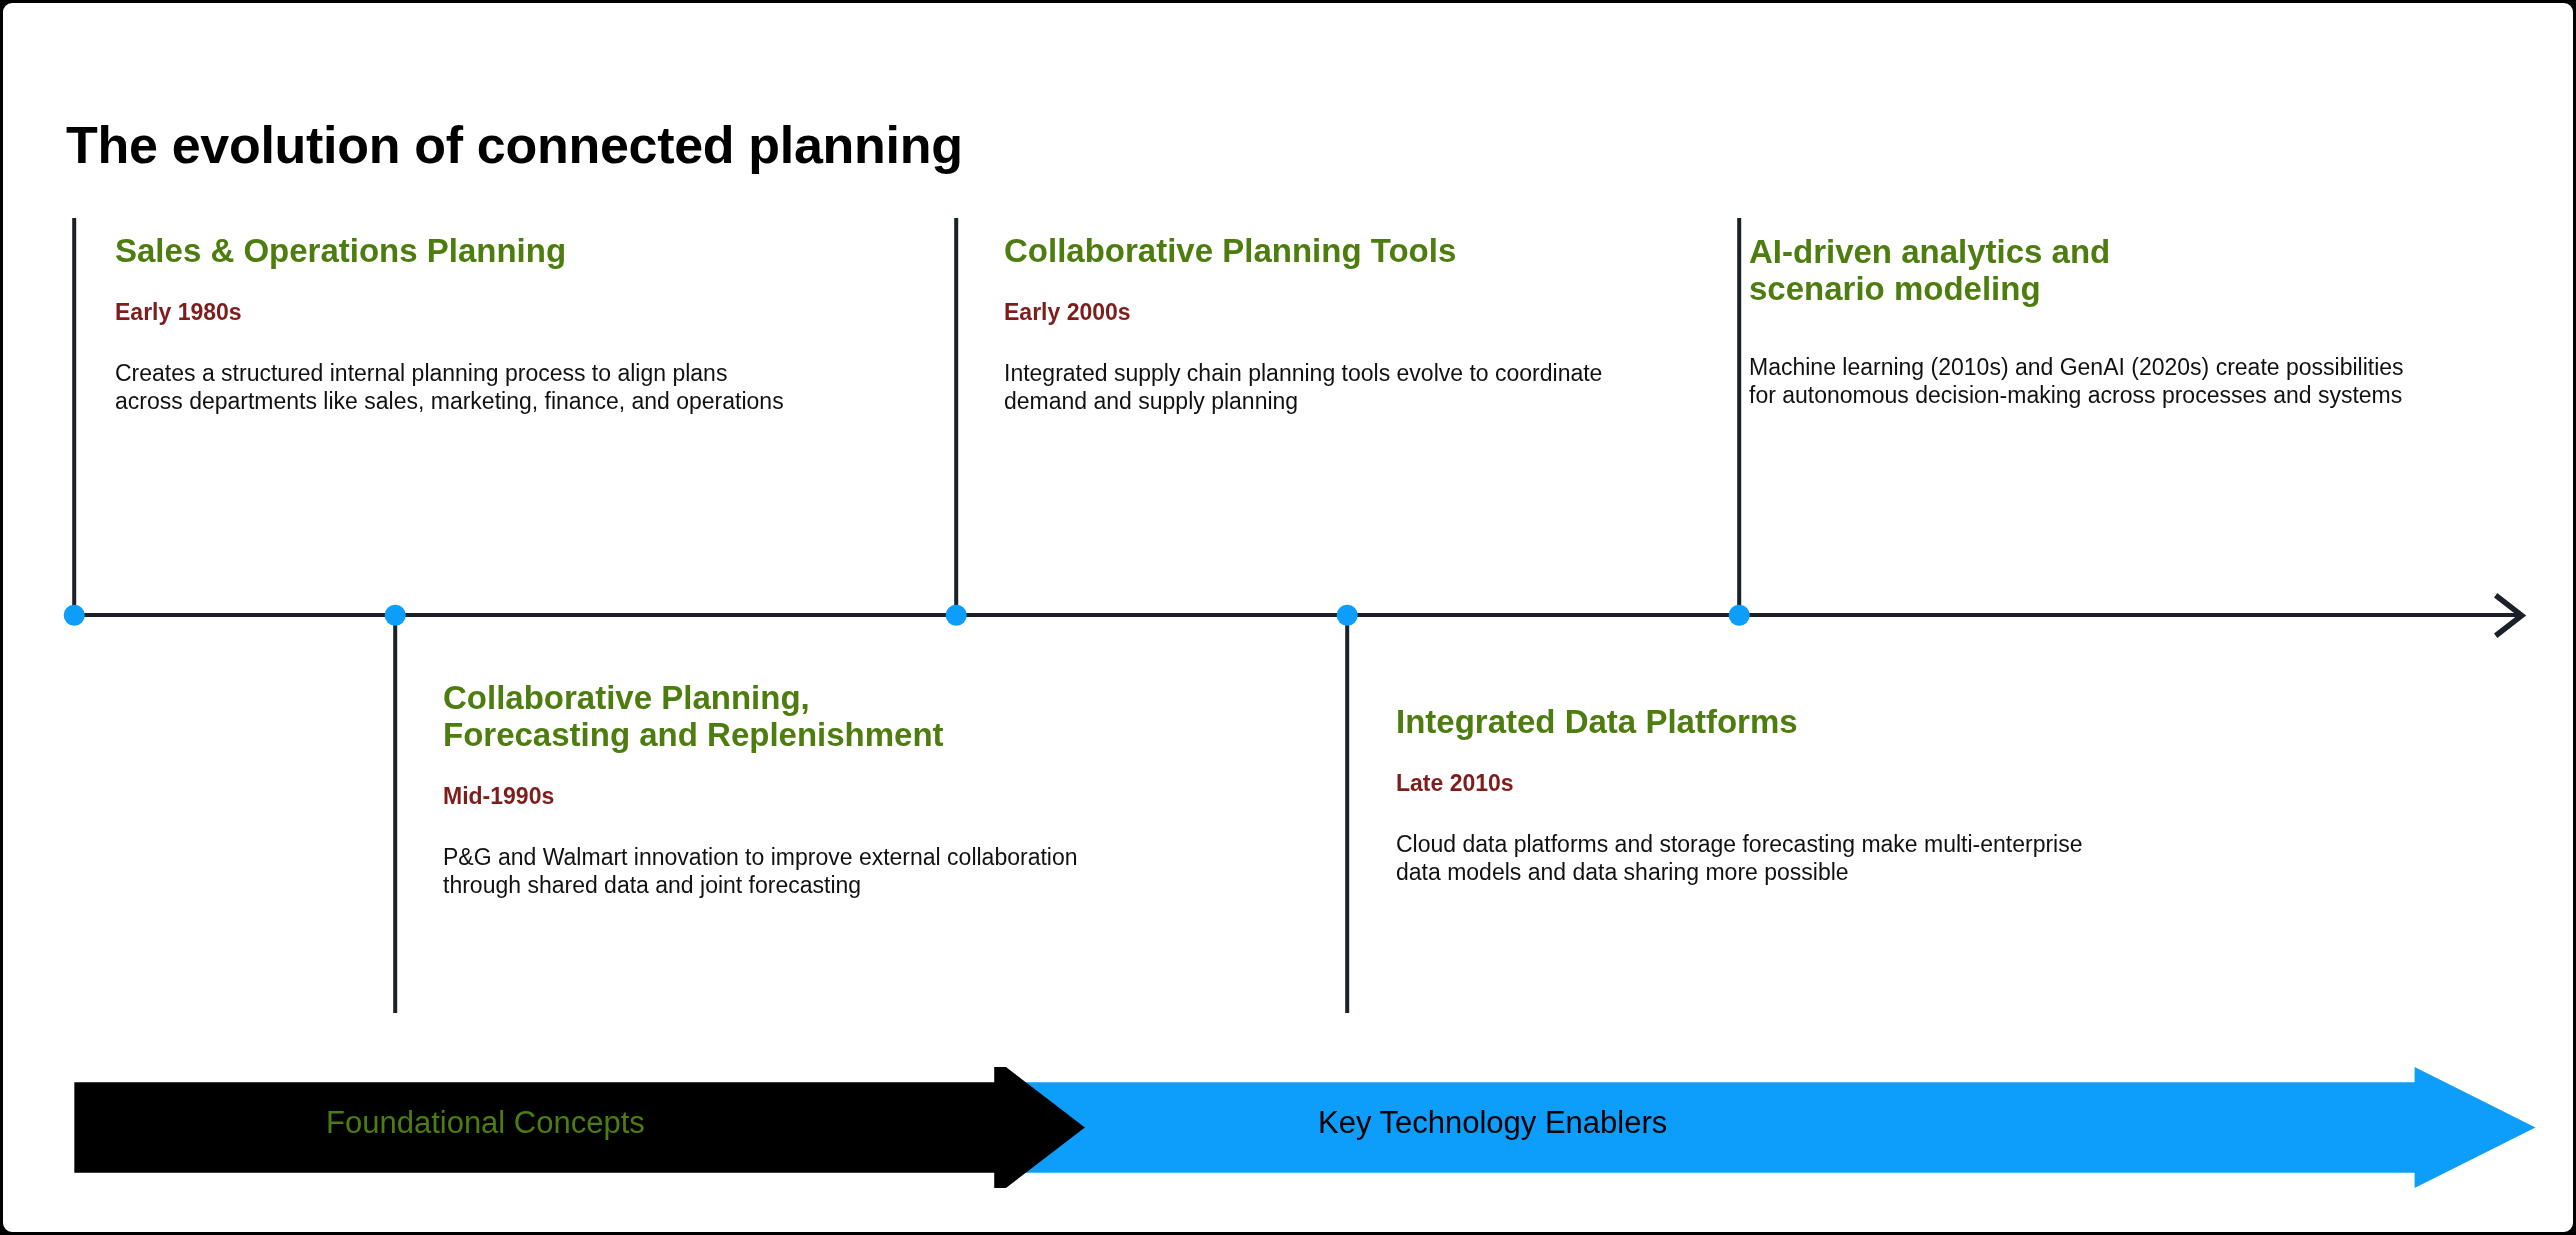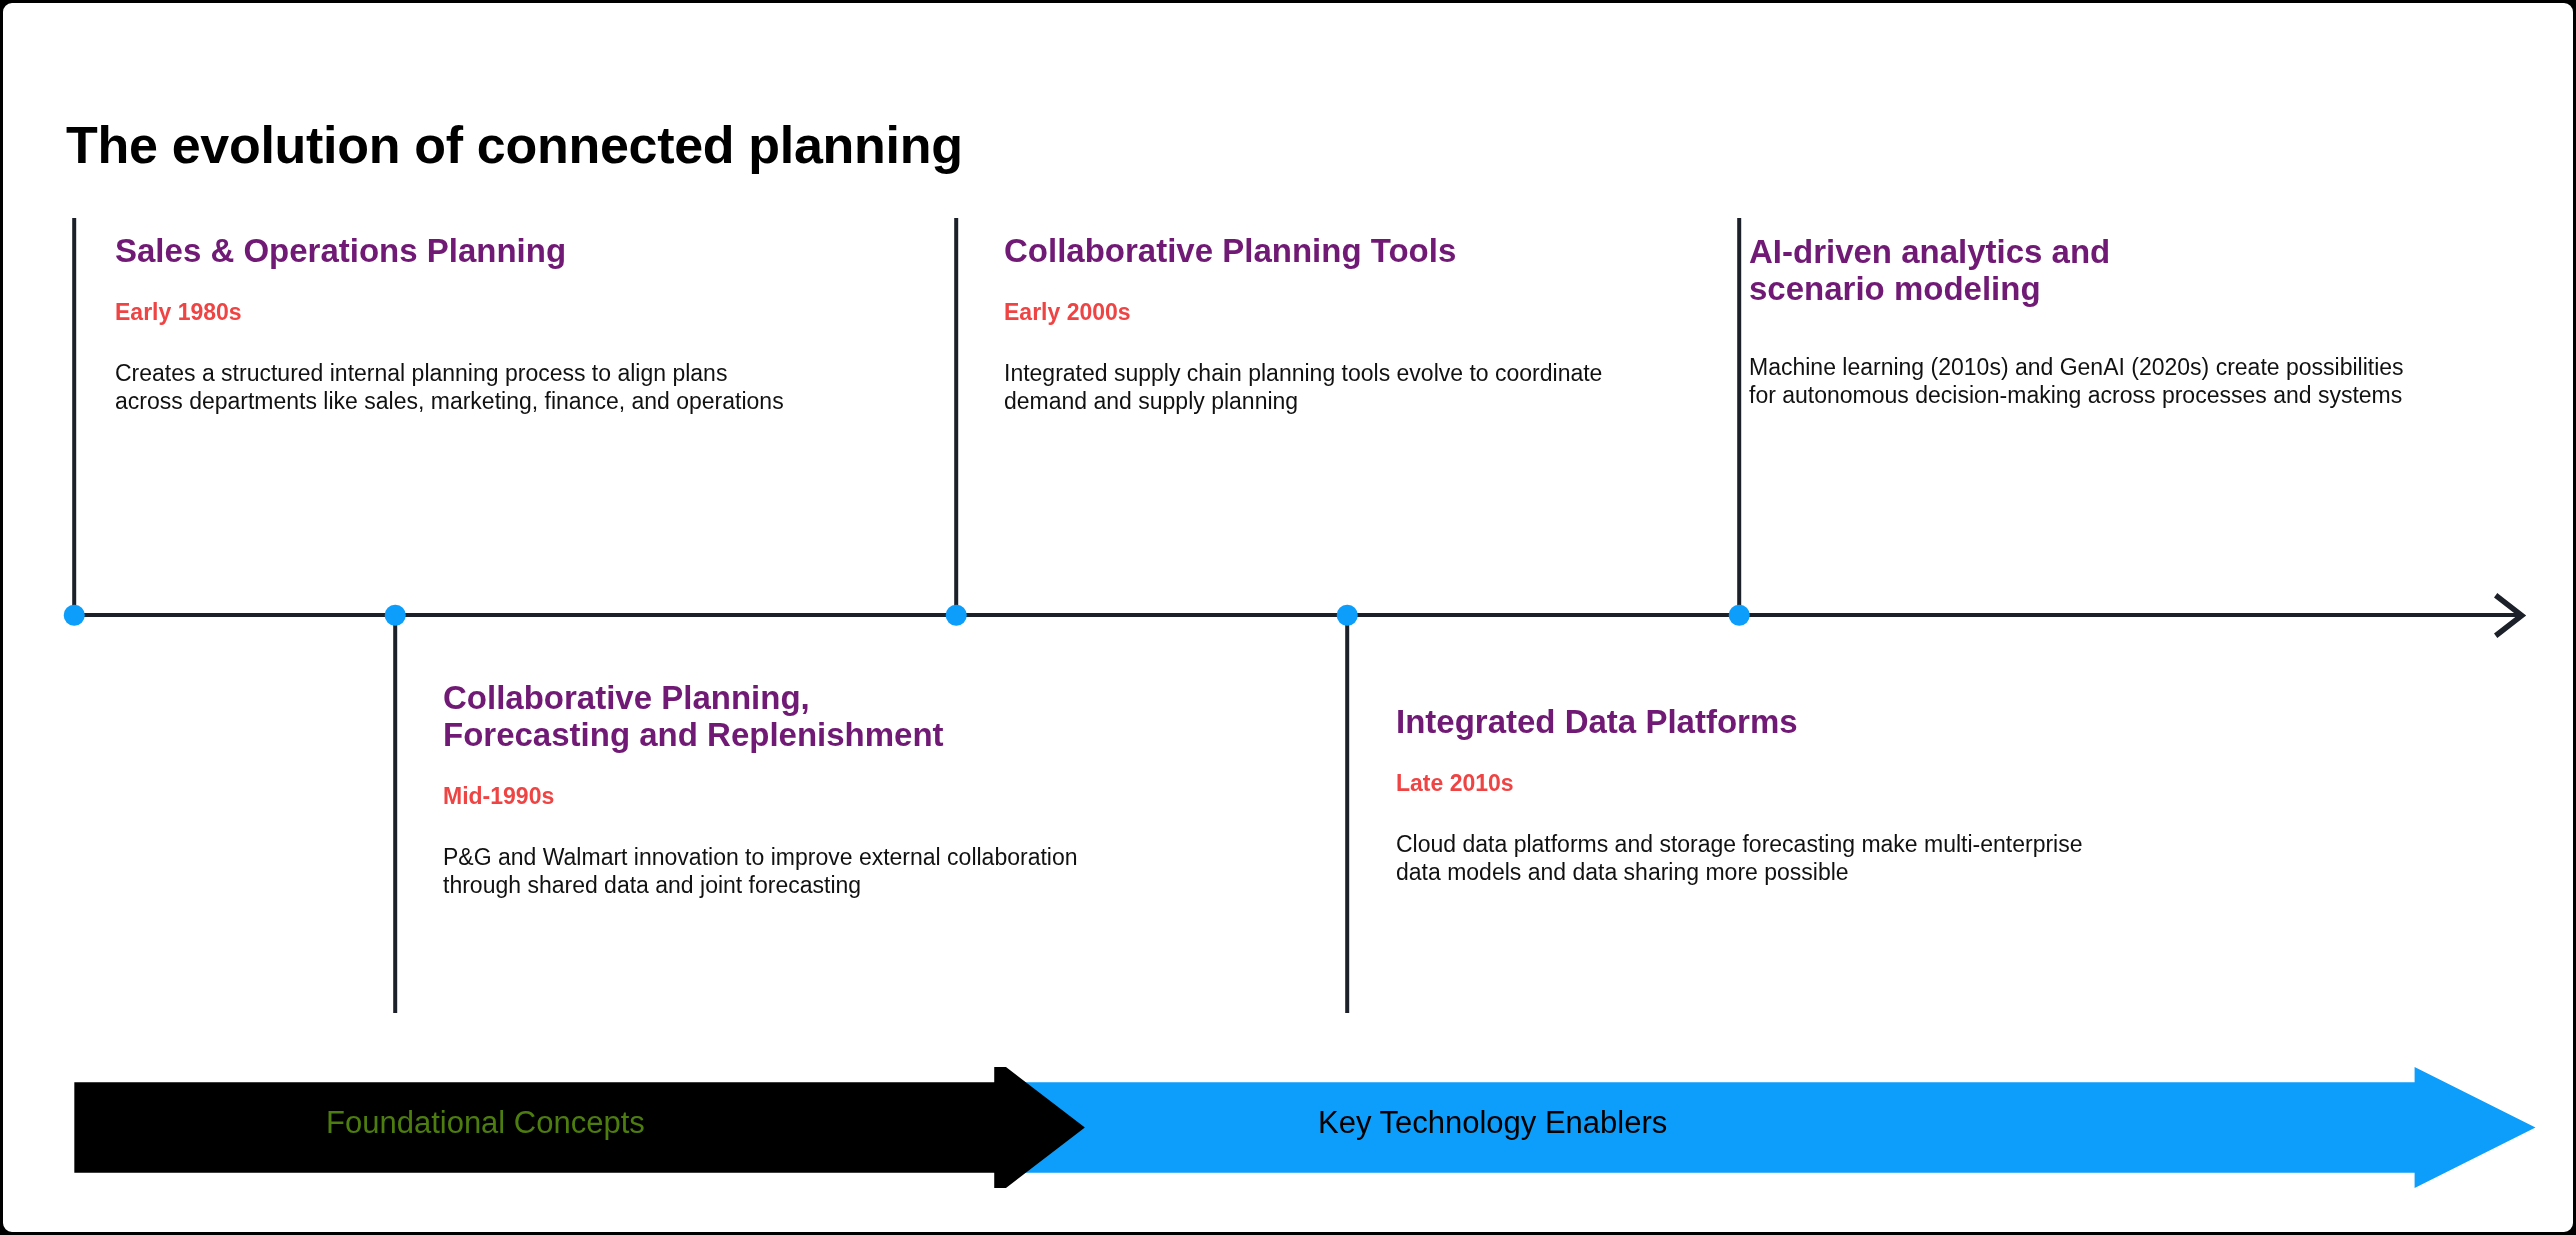--- a/index.html
+++ b/index.html
@@ -58,28 +58,28 @@
     width: 3.6px;
     background: #1b2029;
     transform: translateX(-50%);
   }
 
   
   .block { position: absolute; }
   .block-title {
     font-size: 33px;
     font-weight: bold;
-    color: #701a75;
+    color: #4d7c0f;
     line-height: 1.12;
     white-space: pre-line;
   }
   .block-era {
     font-size: 23px;
     font-weight: bold;
-    color: #ef4444;
+    color: #7f1d1d;
     line-height: 1.25;
   }
   .block-desc {
     font-size: 23px;
     font-weight: normal;
     color: #111111;
     line-height: 1.22;
     margin-top: 32px;
   }
   .era-gap { height: 28px; }

